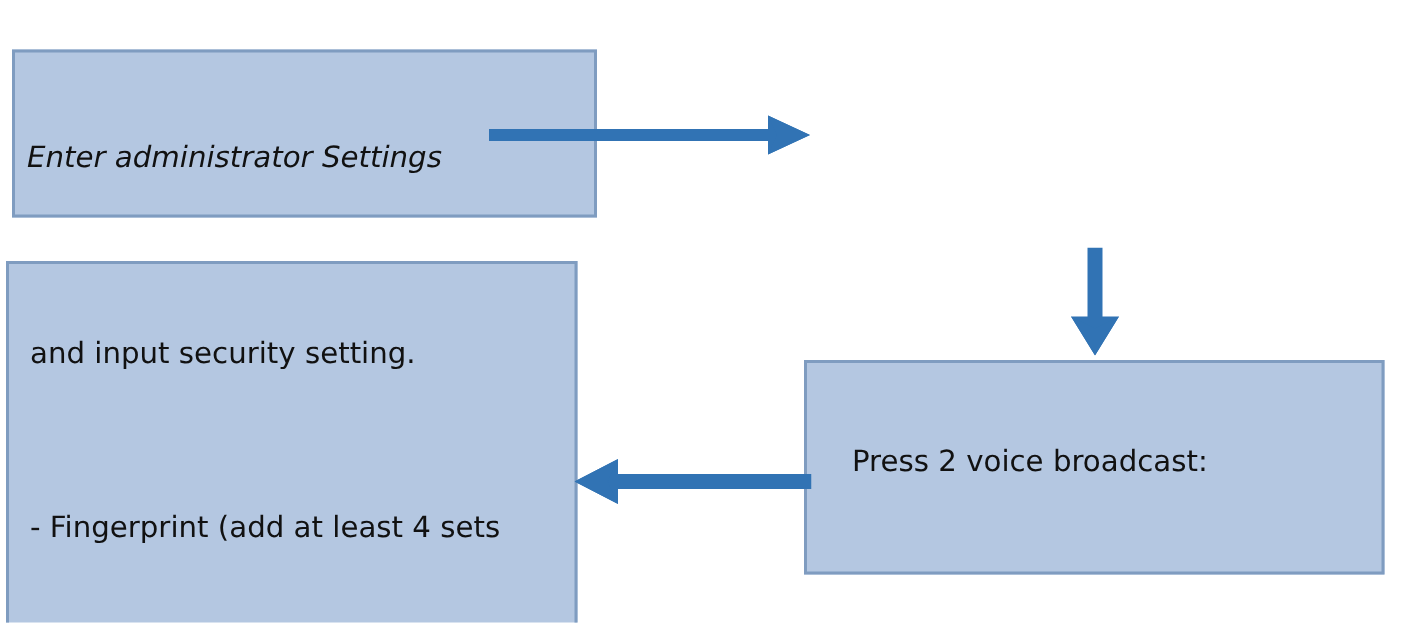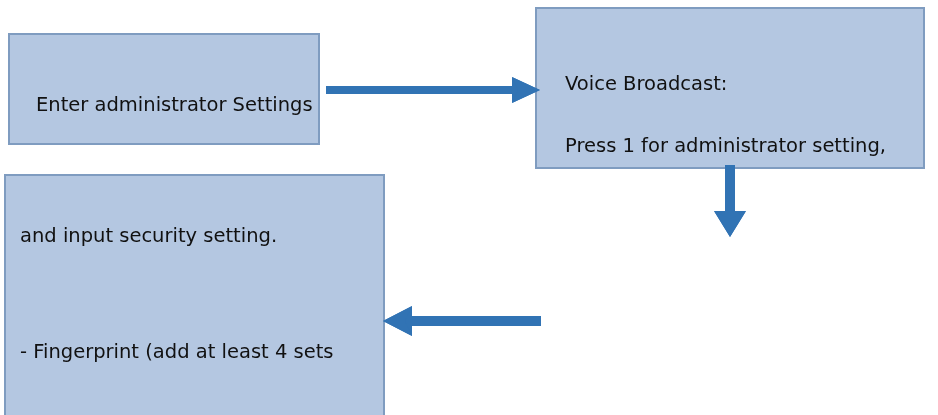--- a/index.html
+++ b/index.html
@@ -32,22 +32,23 @@
     overflow: hidden;
   }
   .node .txt {
     display: block;
     white-space: pre-line;
   }
 
   
   #node-enter-admin-settings {
     left: 8px; top: 33px;
-    width: 312px; height: 112px;
-    padding: 23px 0 0 26px;
+    width: 390px; height: 112px;
+    padding: 23px 0 0 8px;
+    font-style: italic;
   }
   #node-voice-broadcast {
     left: 535px; top: 7px;
     width: 390px; height: 162px;
     padding: 28px 0 0 28px;
   }
   #node-press-2-voice-broadcast {
     left: 536px; top: 240px;
     width: 387px; height: 143px;
     padding: 19px 0 0 30px;
@@ -87,26 +88,28 @@
 </head>
 <body>
 
 <div id="canvas">
 
   <div class="node" id="node-enter-admin-settings">
     <span class="txt">Enter administrator Settings</span>
     
   </div>
 
-  <div class="node" id="node-voice-broadcast">
-    <span class="txt">Voice Broadcast:</span>
-    <span class="txt">Press 1 for administrator setting,</span>
+
+  <div class="node" id="node-press-2-voice-broadcast">
+    <span class="txt">Press 2 voice broadcast:</span>
+    <span class="list-line">
+      
+    </span>
     
   </div>
-
 
   <div class="node" id="node-press-1-add-admin">
     <span class="txt">and input security setting.</span>
     <span class="spacer"></span>
     <span class="txt">- Fingerprint (add at least 4 sets</span>
     
     
     
   </div>
 

